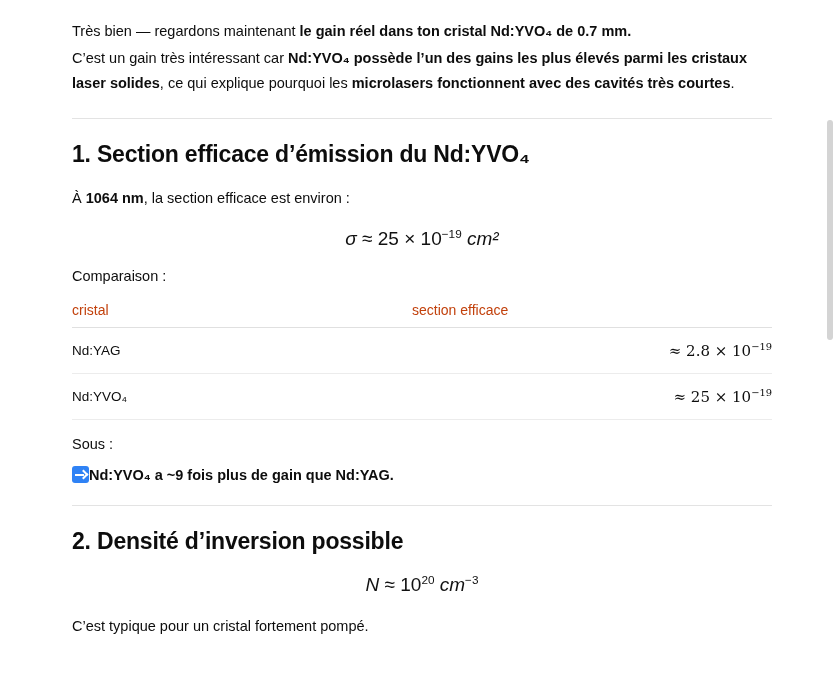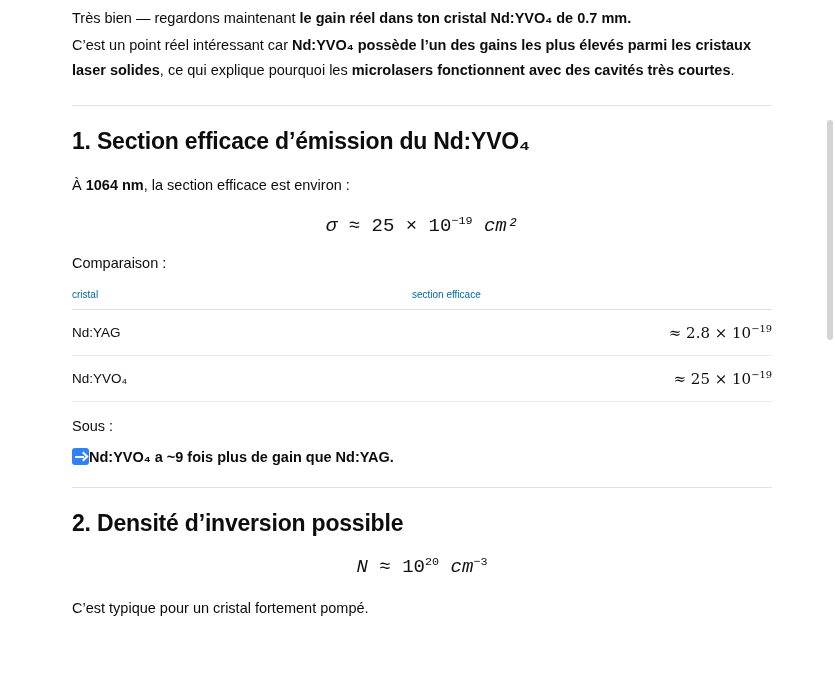--- a/index.html
+++ b/index.html
@@ -16,21 +16,21 @@
   }
   .page {
     position: relative;
     width: 835px;
     height: 678px;
     box-sizing: border-box;
   }
   .content {
     position: absolute;
     left: 72px;
-    top: 0;
+    top: 13px;
     width: 700px;
   }
   .scroll-track {
     position: absolute;
     right: 0;
     top: 0;
     width: 10px;
     height: 678px;
     background: #ffffff;
   }
@@ -62,21 +62,21 @@
   }
   h2.section-title {
     font-size: 23px;
     font-weight: bold;
     letter-spacing: -0.2px;
     margin: 0 0 18px 0;
     color: #0d0d0d;
   }
   .math-block {
     text-align: center;
-    font-family: Liberation Mono, monospace;
+    font-family: Liberation Sans, sans-serif;
     font-size: 19px;
     margin: 16px 0 18px 0;
     color: #111;
   }
   .math-block .var {
     font-style: italic;
   }
   .math-block sup {
     font-size: 0.62em;
     vertical-align: super;
@@ -86,24 +86,24 @@
     margin: 16px 0 14px 0;
   }
   table.cmp {
     width: 100%;
     border-collapse: collapse;
     font-size: 13.5px;
   }
   table.cmp th {
     text-align: left;
     font-weight: normal;
-    color: #0369a1;
+    color: #c2410c;
     padding: 4px 0 9px 0;
     border-bottom: 1px solid #e0e0e0;
-    font-size: 10px;
+    font-size: 14px;
   }
   table.cmp td {
     padding: 13px 0 13px 0;
     border-bottom: 1px solid #ececec;
     vertical-align: middle;
   }
   table.cmp th.col2, table.cmp td.col2 {
     width: 52%;
     padding-left: 4px;
     margin-left: 43px;
@@ -159,21 +159,21 @@
 </style>
 </head>
 <body>
 
 <div class="page">
 
   <div class="content">
 
     <p class="para first-para"><span>Très bien — regardons maintenant </span><b>le gain réel dans ton cristal Nd:YVO₄ de 0.7 mm.</b></p>
 
-    <p class="para"><span>C’est un point réel intéressant car </span><b>Nd:YVO₄ possède l’un des gains les plus élevés parmi les cristaux laser solides</b><span>, ce qui explique pourquoi les </span><b>microlasers fonctionnent avec des cavités très courtes</b><span>.</span></p>
+    <p class="para"><span>C’est un gain très intéressant car </span><b>Nd:YVO₄ possède l’un des gains les plus élevés parmi les cristaux laser solides</b><span>, ce qui explique pourquoi les </span><b>microlasers fonctionnent avec des cavités très courtes</b><span>.</span></p>
 
     <hr class="sep">
 
     <h2 class="section-title">1. Section efficace d’émission du Nd:YVO₄</h2>
 
     <p class="para"><span>À </span><b>1064 nm</b><span>, la section efficace est environ :</span></p>
 
     <div class="math-block">
       <span class="var">σ</span>
       <span>≈</span>

